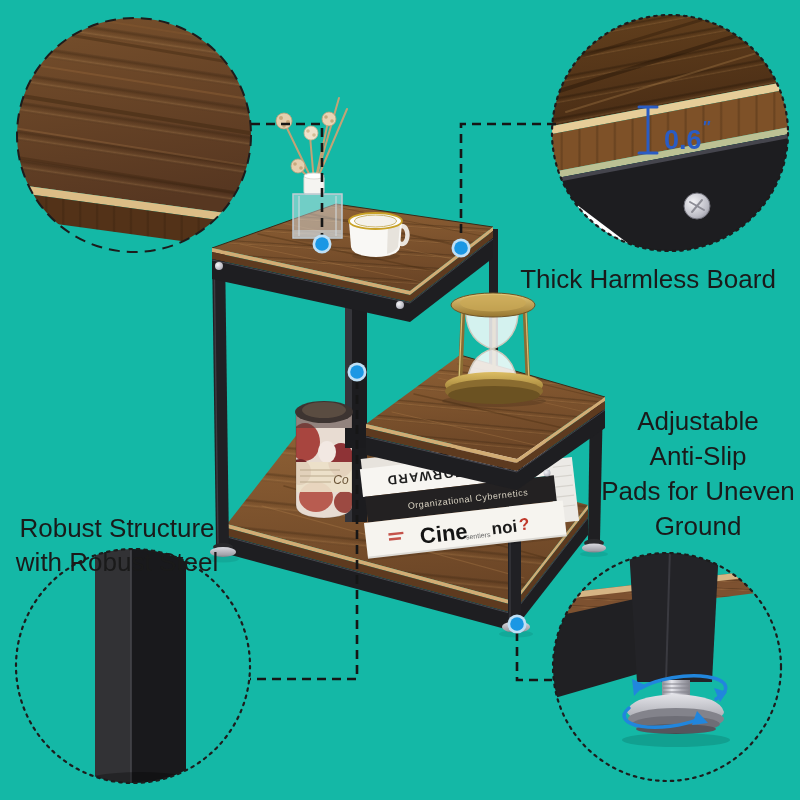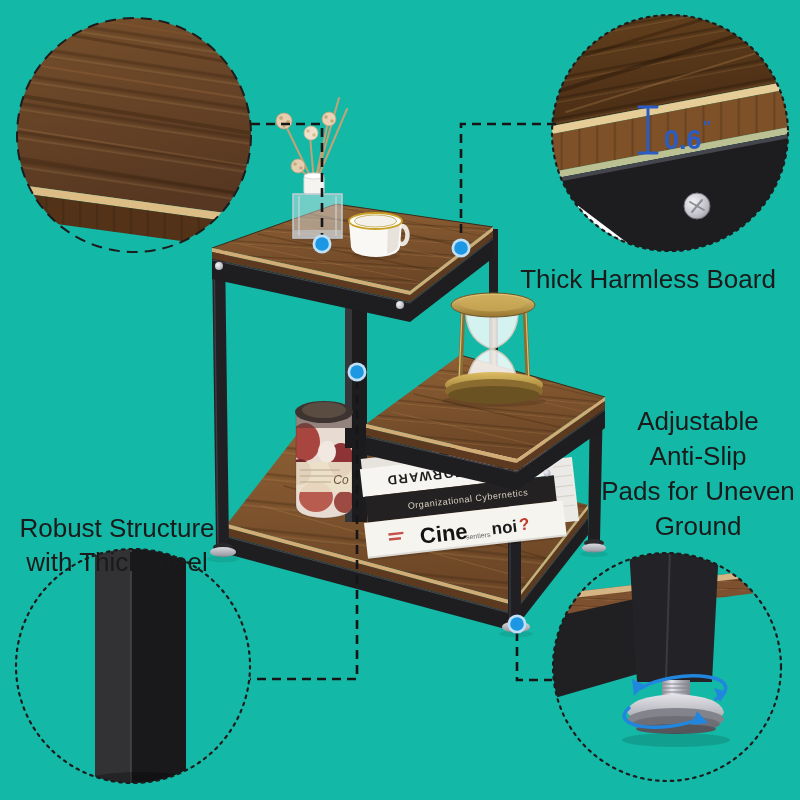--- a/index.html
+++ b/index.html
@@ -428,21 +428,21 @@
   </g>
 </svg>
 
 
 <div class="callout-label" id="label-board" style="left:512px;top:262px;width:272px;">
   <span>Thick Harmless Board</span>
 </div>
 
 <div class="callout-label" id="label-structure" style="left:0px;top:476px;width:234px;margin-top:35px;">
   <span>Robust Structure</span>
-  <span>with Thick Steel</span>
+  <span>with Robust Steel</span>
 </div>
 
 <div class="callout-label" id="label-pads" style="left:578px;top:404px;width:240px;">
   <span>Adjustable</span>
   <span>Anti-Slip</span>
   <span>Pads for Uneven</span>
   <span>Ground</span>
 </div>
 
 </div>

